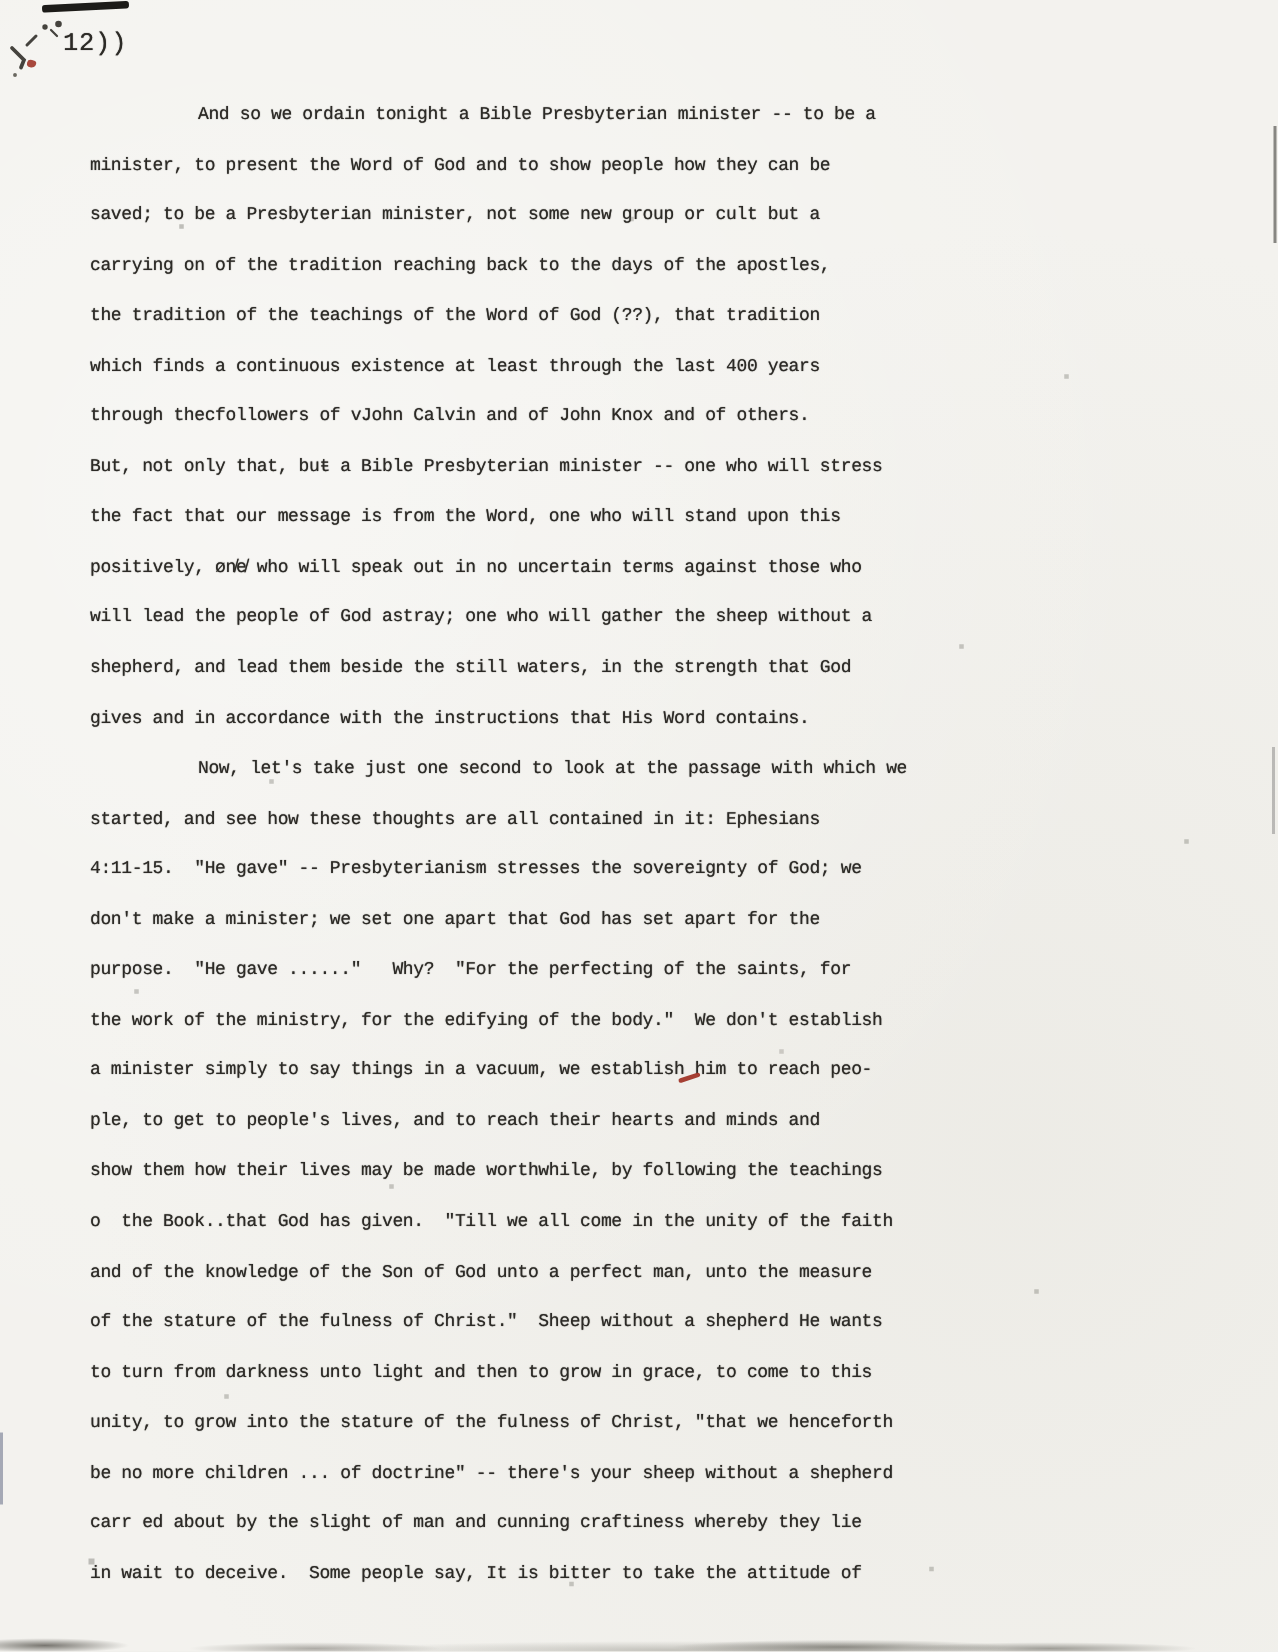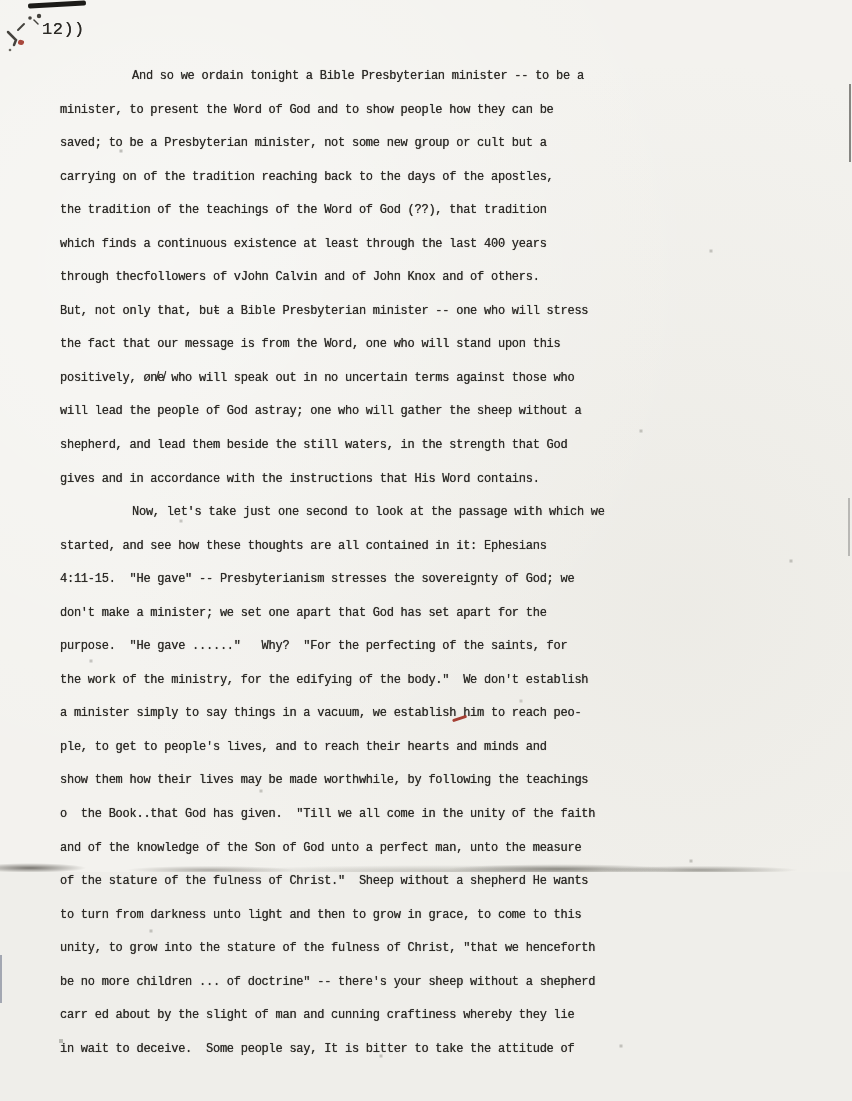--- a/index.html
+++ b/index.html
@@ -6,21 +6,21 @@
     margin: 0;
     padding: 0;
     width: 852px;
     height: 1101px;
     overflow: hidden;
     background: #efeeea;
   }
   .page {
     position: relative;
     width: 852px;
-    height: 872px;
+    height: 1101px;
     background:
       radial-gradient(circle at 20% 30%, rgba(255,255,255,0.35), transparent 60%),
       radial-gradient(circle at 80% 70%, rgba(225,223,215,0.35), transparent 60%),
       #f3f2ee;
     font-family: "Liberation Mono", "DejaVu Sans Mono", monospace;
     color: var(--ink, #2c2a26);
   }
   .page-number {
     position: absolute;
     top: 20px;

